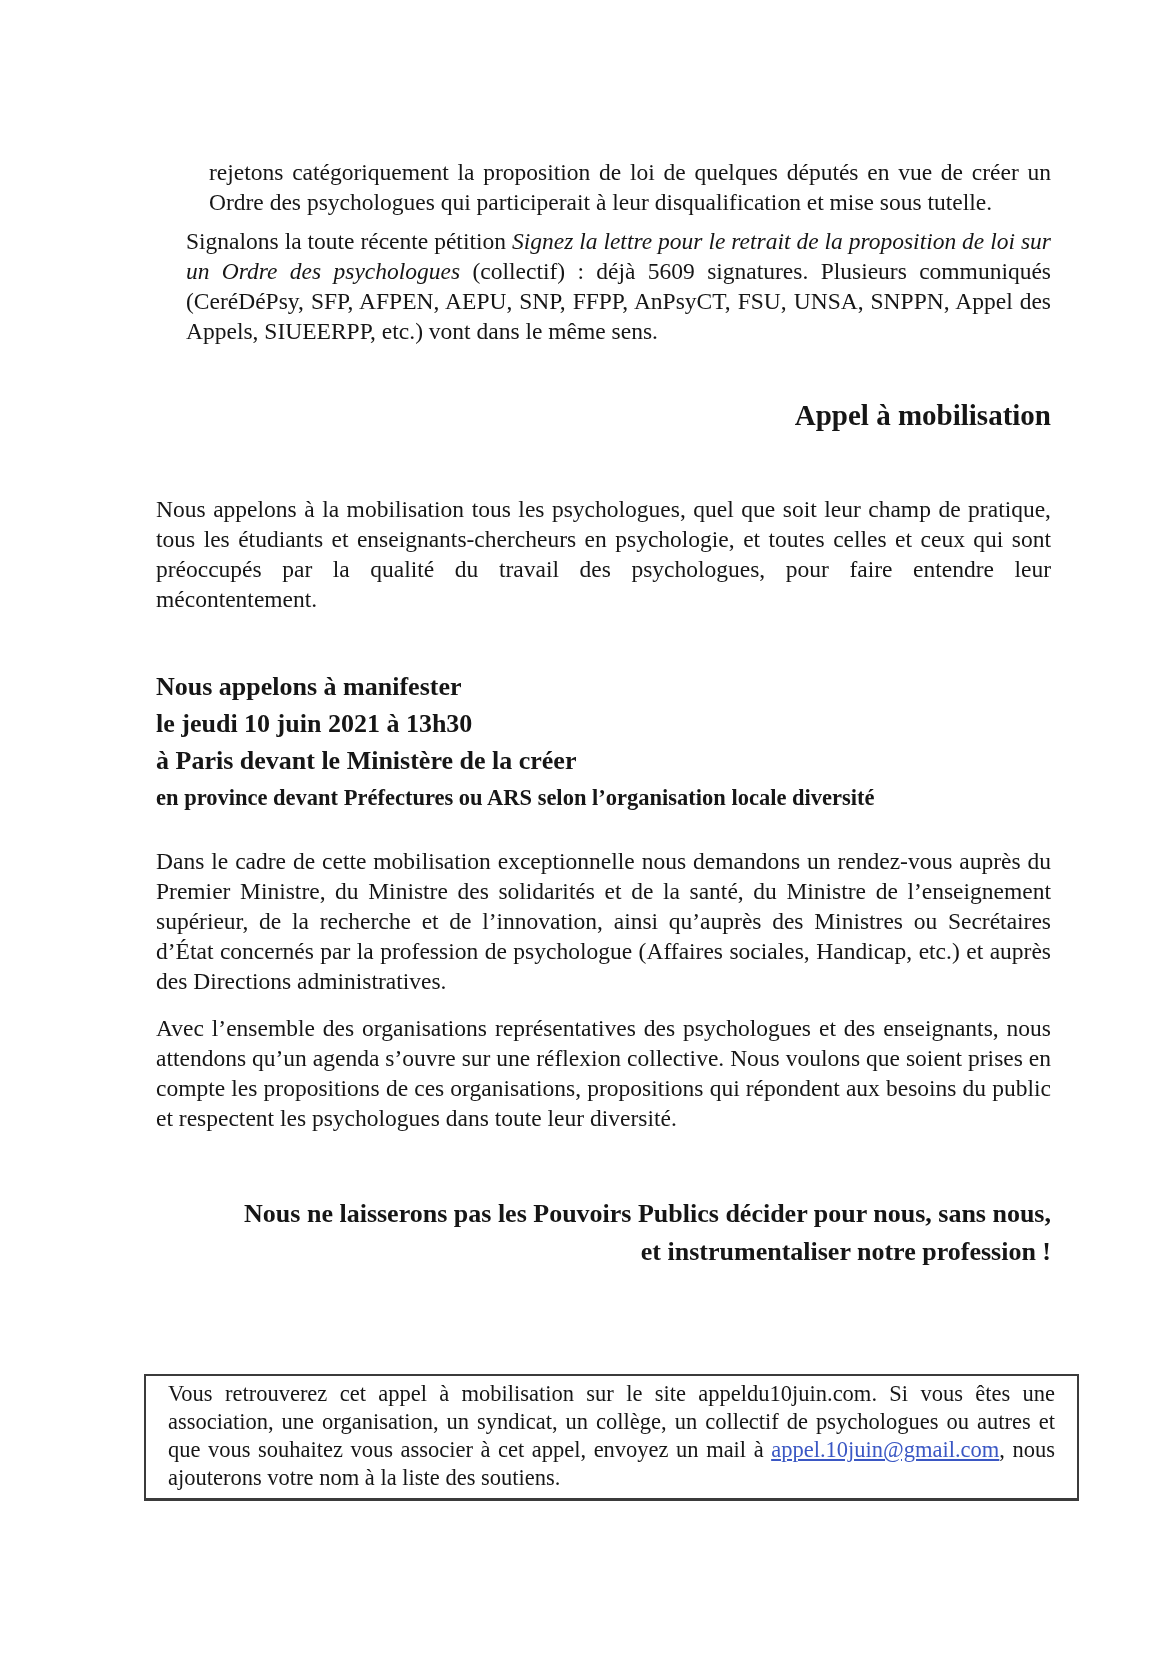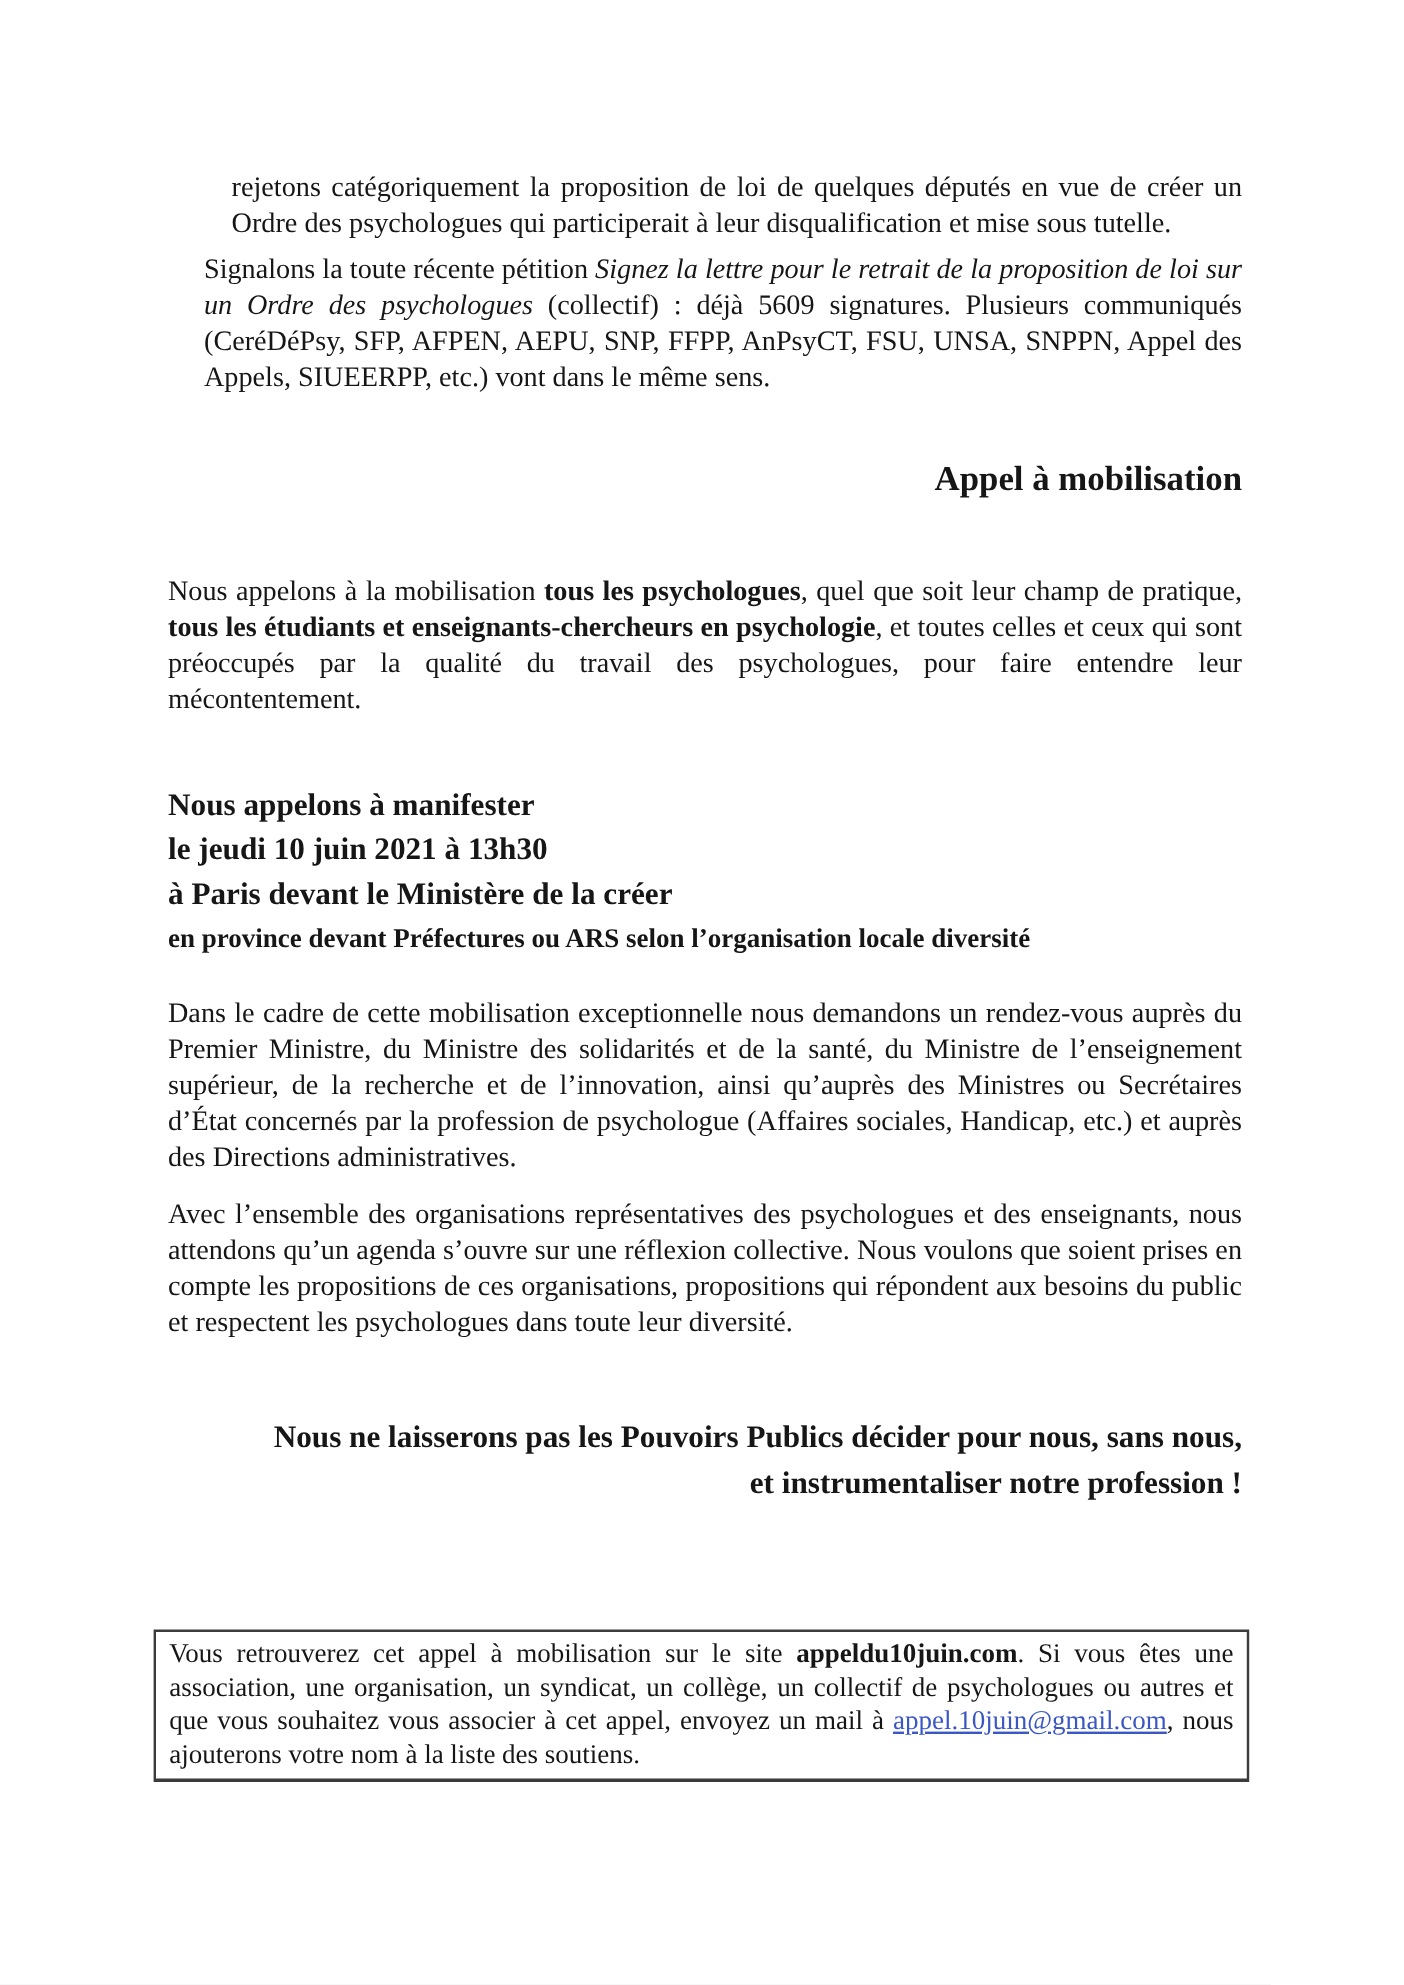--- a/index.html
+++ b/index.html
@@ -12,21 +12,21 @@
   .page {
     position: relative;
     width: 1170px;
     height: 1654px;
     margin: 0 auto;
     background: var(--page-background);
     font-family: "Liberation Serif", "DejaVu Serif", serif;
     color: var(--text);
     overflow: hidden;
   }
-  .blk { position: absolute; margin: 0; }
+  .blk { position: absolute; margin: 16px; }
   .para {
     left: 140px;
     width: 895px;
     font-size: 23.5px;
     line-height: 30px;
     text-align: justify;
     text-justify: inter-word;
   }
   #intro-paragraph   { left: 193px; width: 842px; top: 141px; }
   #petition-paragraph{ left: 170px; width: 865px; top: 210px; }
@@ -46,25 +46,25 @@
   #agenda-paragraph  { top: 997px; }
   #closing-statement {
     top: 1179px; left: 140px; width: 895px;
     text-align: right; font-weight: bold;
     font-size: 26px; line-height: 38px;
   }
   #info-box {
     top: 1358px; left: 128px; width: 887px;
     border: 2px solid var(--box-border);
     border-bottom-width: 3px;
-    padding: 4px 11px 6px;
+    padding: 4px 22px 6px;
     font-size: 22.5px; line-height: 28px;
     text-align: justify;
   }
-  .b { font-weight: bold; }
+  .b { font-weight: normal; }
   .i { font-style: italic; }
   a.link { color: var(--link); text-decoration: underline; cursor: pointer; }
 </style>
 </head>
 <body>
 
 <div class="page">
 
   <p id="intro-paragraph" class="blk para"><span>rejetons catégoriquement la proposition de loi de quelques députés en vue de créer un Ordre des psychologues qui participerait à leur disqualification et mise sous tutelle.</span></p>
 

